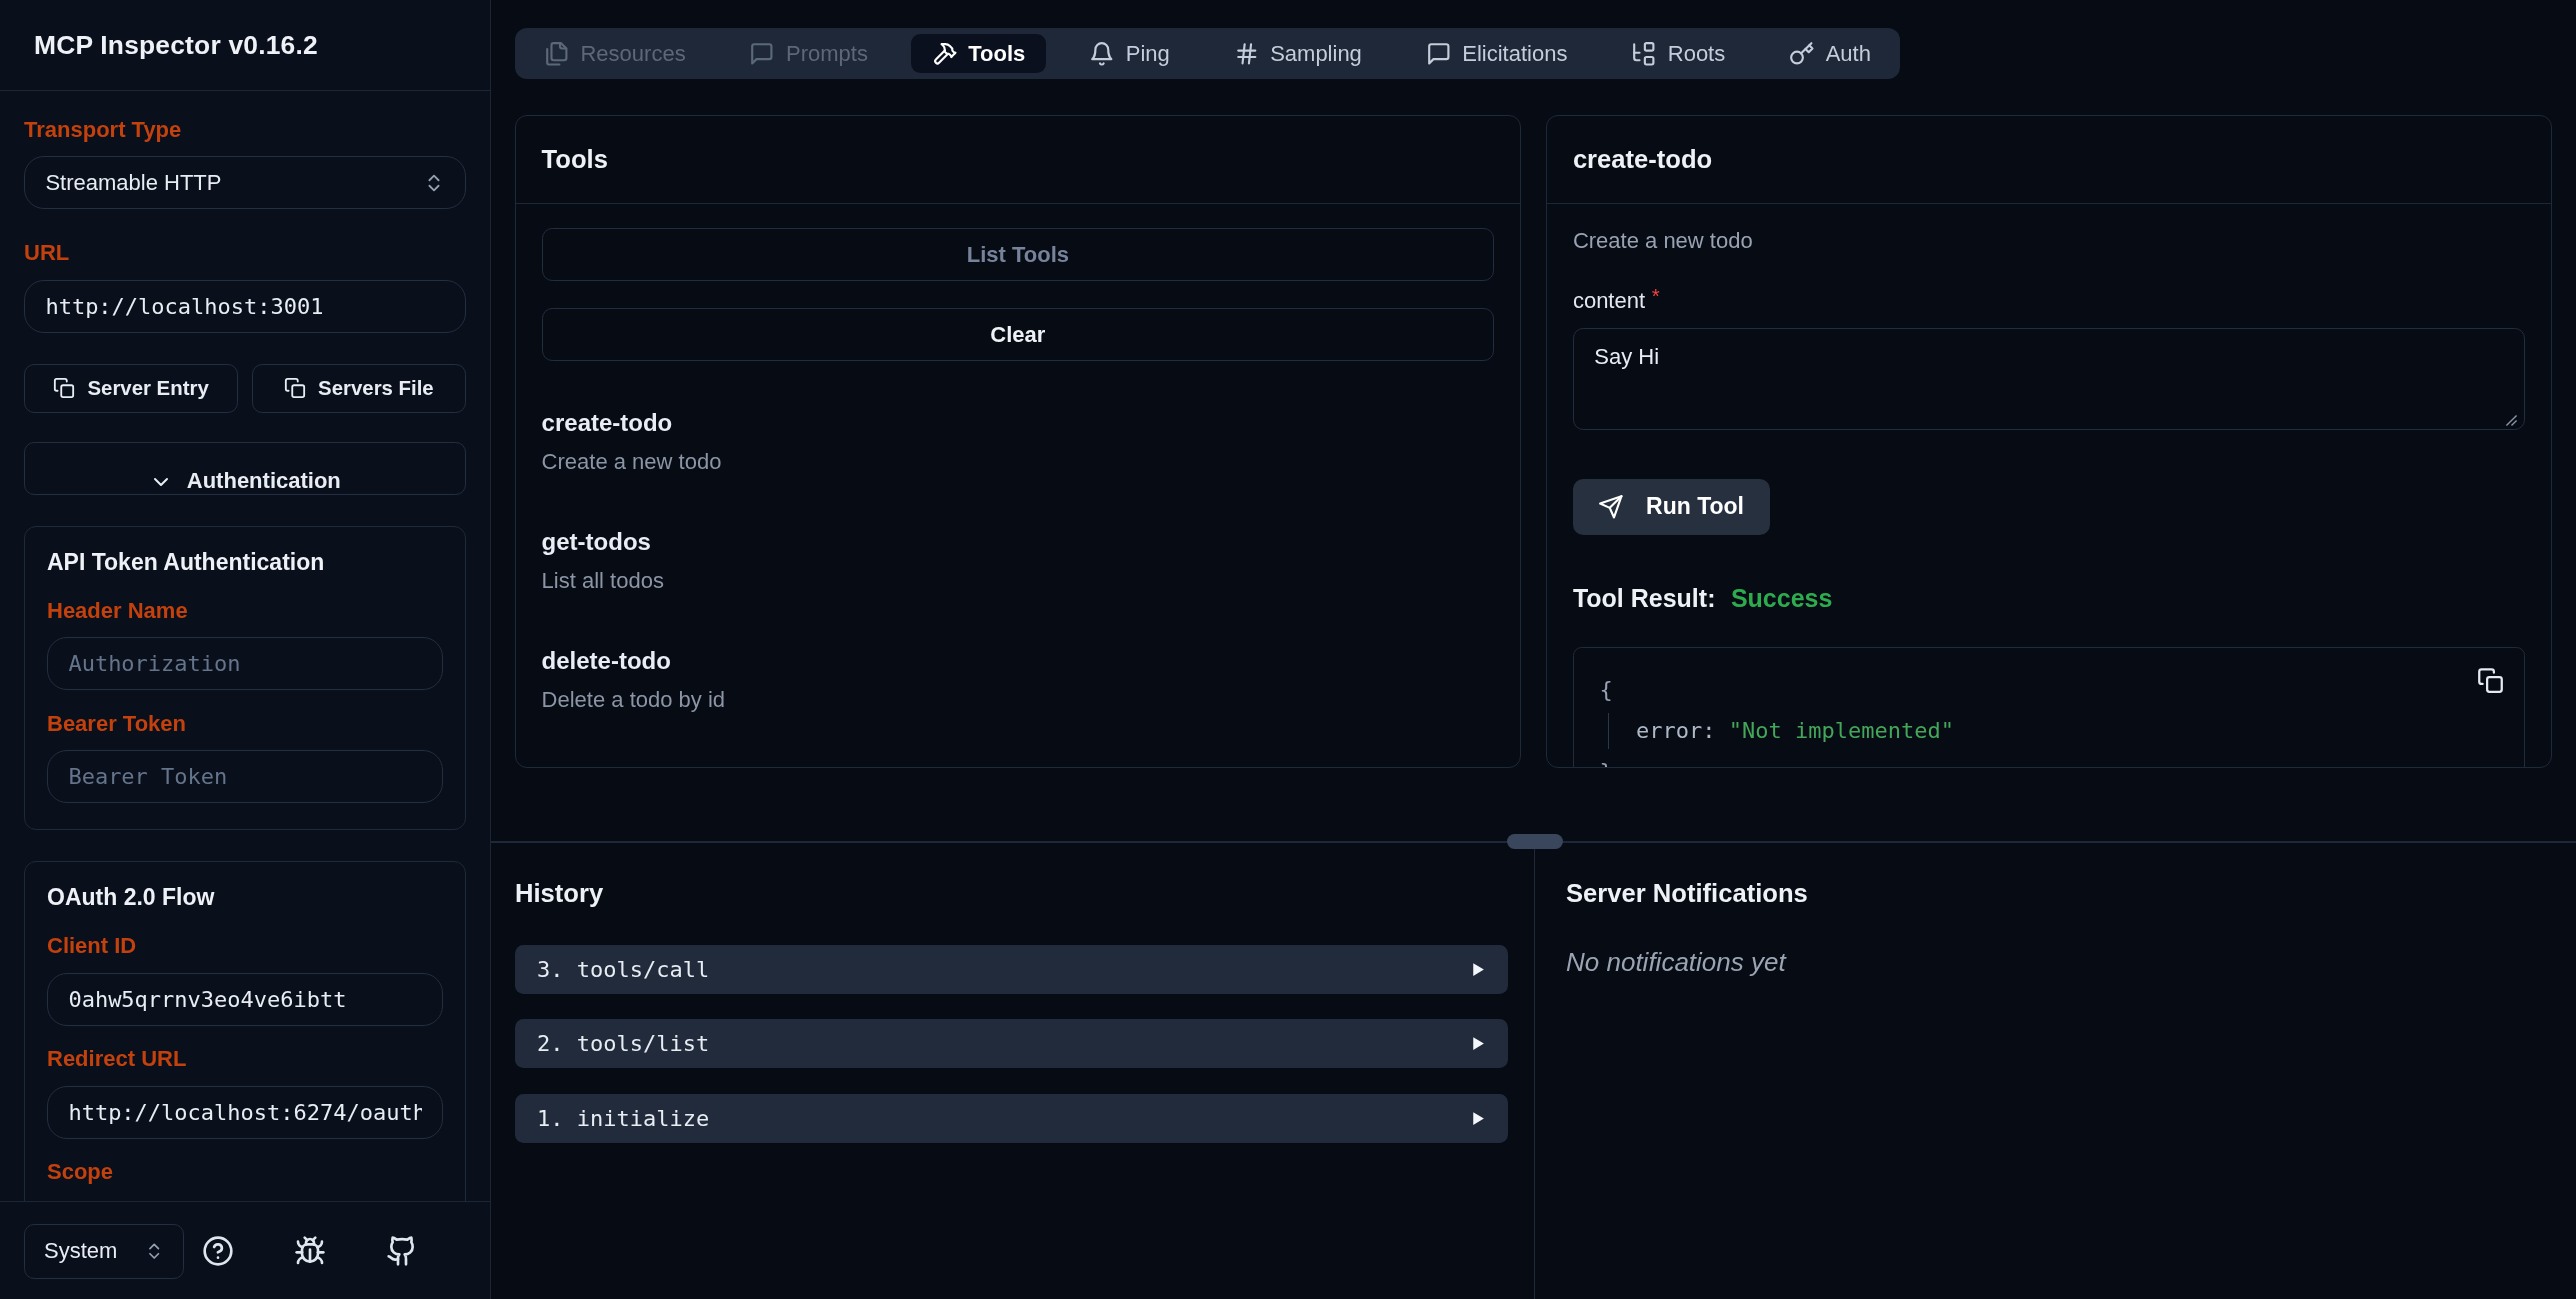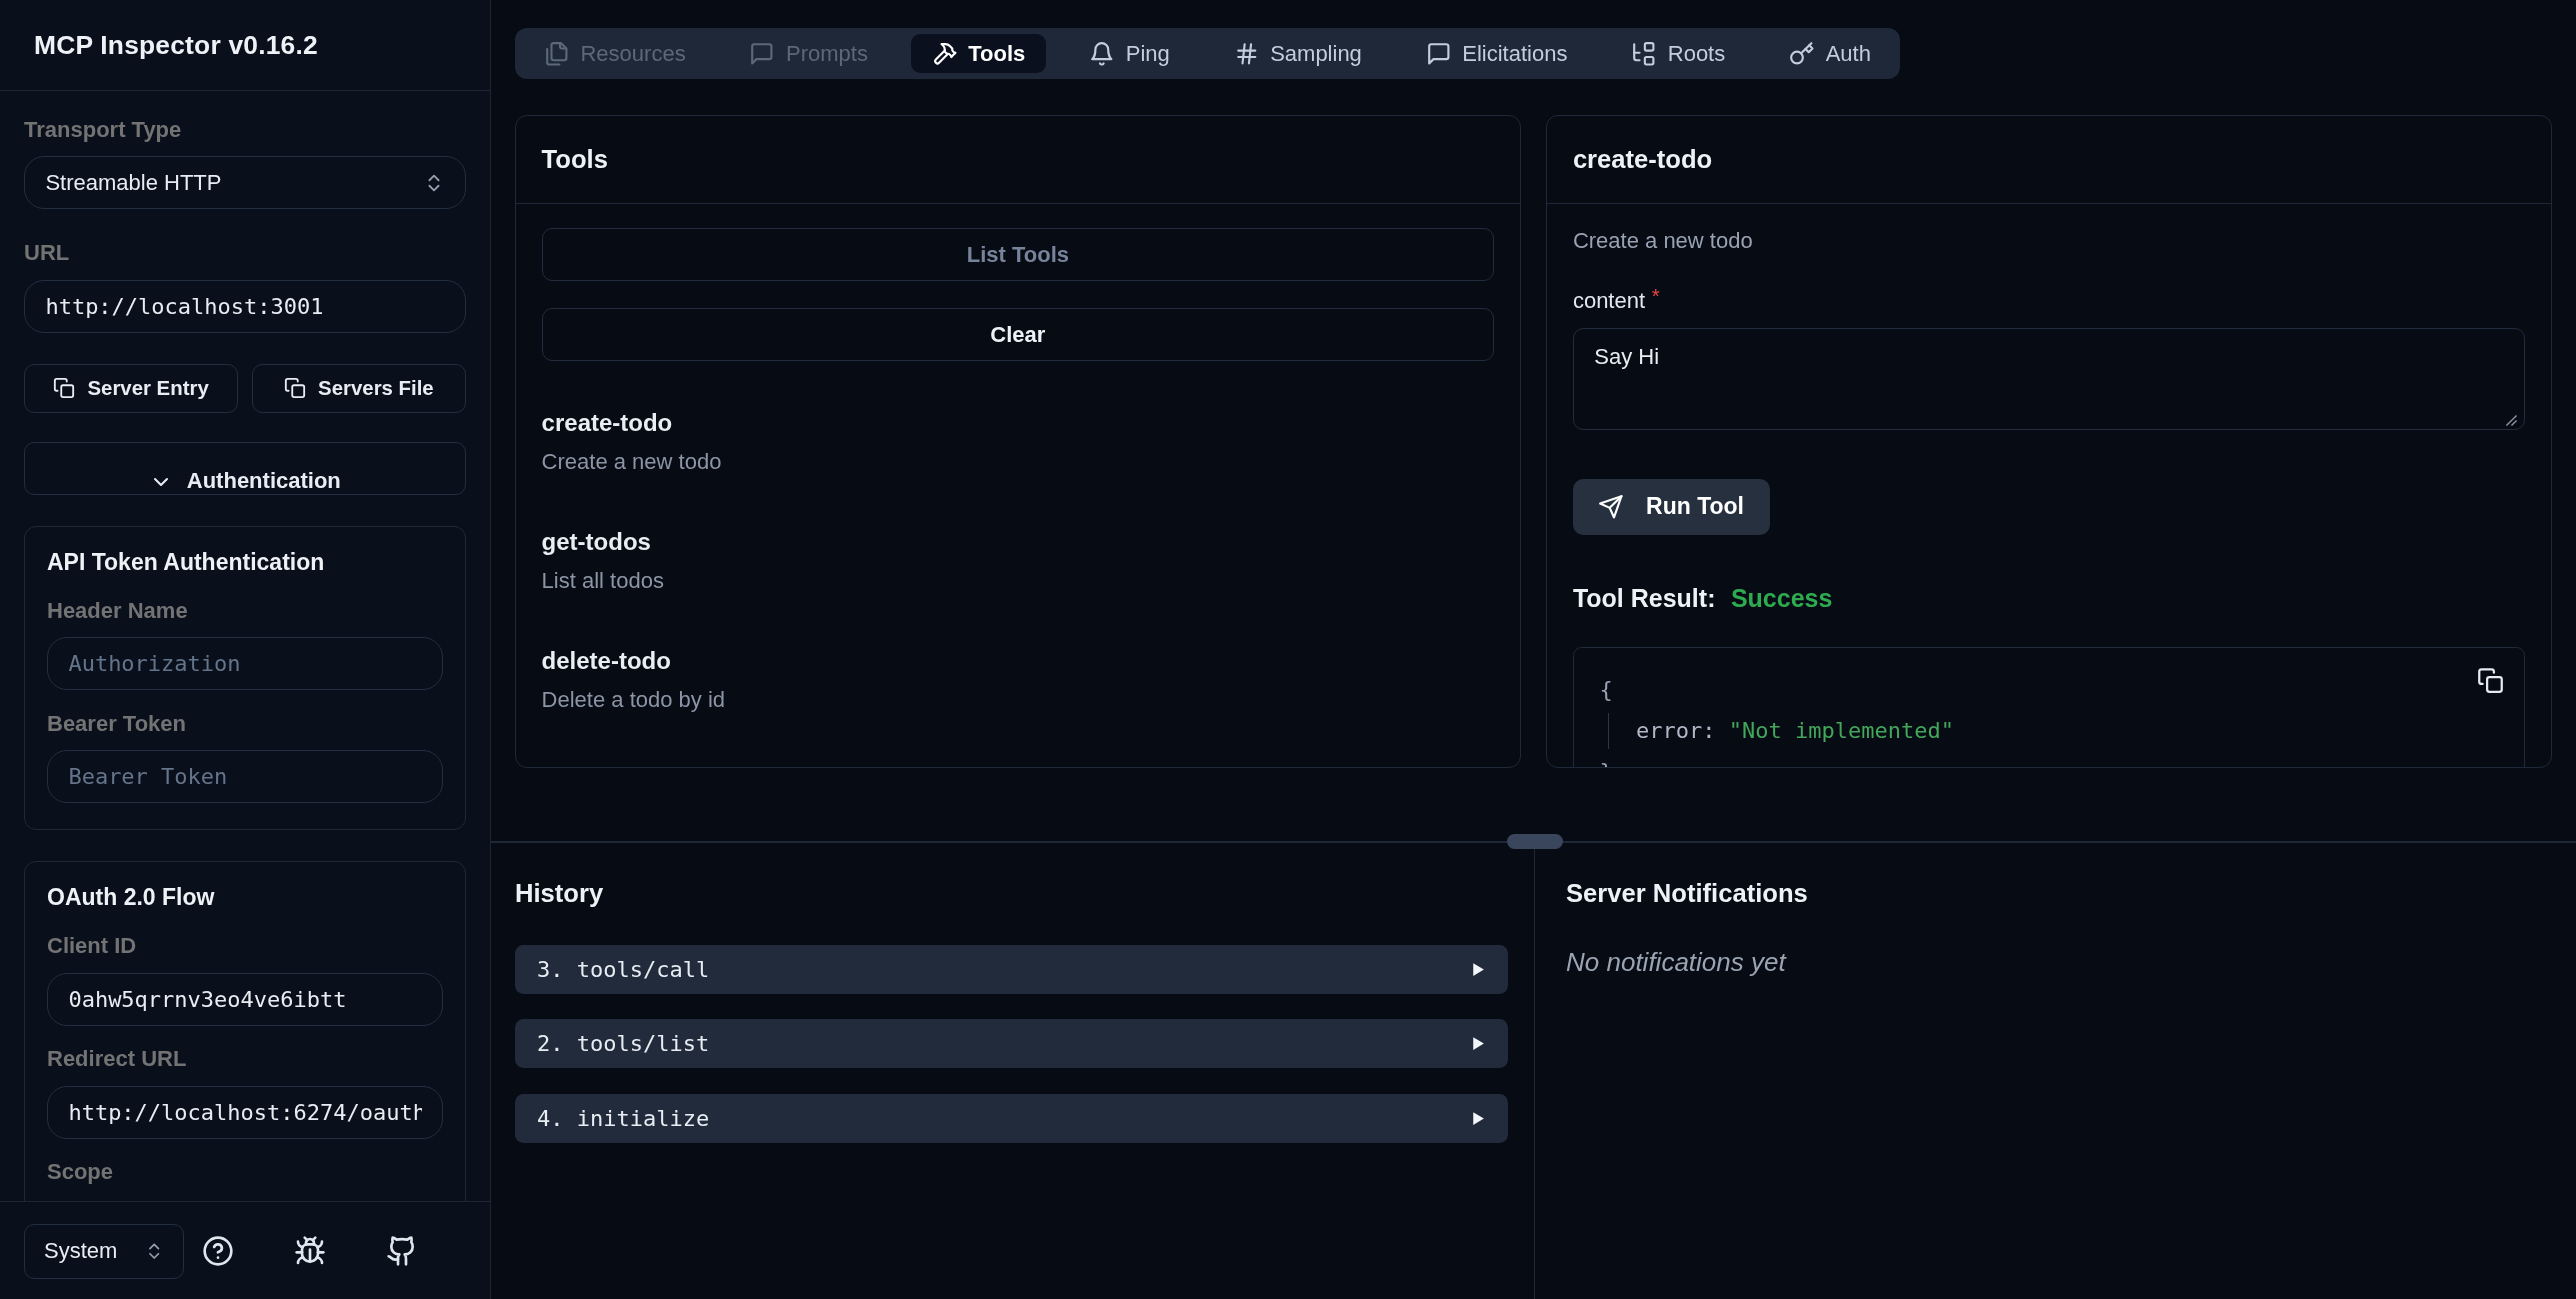--- a/index.html
+++ b/index.html
@@ -21,21 +21,21 @@
     border-right:1.7px solid #1c2635;
     display:flex; flex-direction:column;
   }
   .sidebar-header {
     height:91px; display:flex; align-items:center;
     padding:0 34px;
     border-bottom:1.7px solid #1c2635;
   }
   .sidebar-title { font-size:26.4px; font-weight:700; letter-spacing:0.2px; }
   .sidebar-body { flex:1; padding:25.6px 24px 0 24px; overflow:hidden; }
-  .field-label { font-size:22px; font-weight:600; color:#737373; margin-bottom:13.6px; }
+  .field-label { font-size:22px; font-weight:600; color:#c2410c; margin-bottom:13.6px; }
   .select-box, .text-input {
     width:100%; height:53px;
     border:1.7px solid #232e40; border-radius:20px;
     display:flex; align-items:center;
     padding:0 20.4px; background:transparent;
     color:#e8edf3;
   }
   .select-box { justify-content:space-between; cursor:pointer; }
   .select-box .sel-label { font-size:22px; color:#e8edf3; }
   .updown-icon { color:#94a0b0; }
@@ -501,21 +501,21 @@
         </div>
         <div class="history-row mono">
           <span>2. tools/list</span>
           <span class="play">
               <svg width="17" height="17" viewBox="0 0 24 24" fill="currentColor">
                 <polygon points="6,3 21,12 6,21"></polygon>
               </svg>
             </span>
         </div>
         <div class="history-row mono">
-          <span>4. initialize</span>
+          <span>1. initialize</span>
           <span class="play">
               <svg width="17" height="17" viewBox="0 0 24 24" fill="currentColor">
                 <polygon points="6,3 21,12 6,21"></polygon>
               </svg>
             </span>
         </div>
       </div>
     </div>
     <div class="notif-col">
       <div class="section-title">Server Notifications</div>

